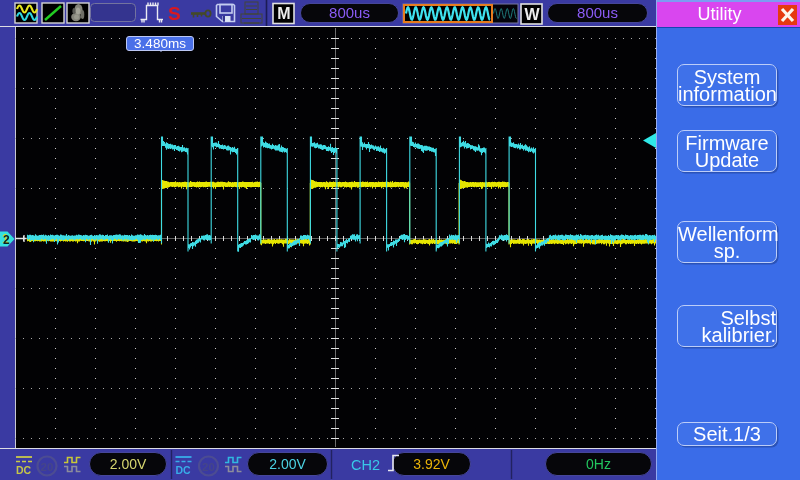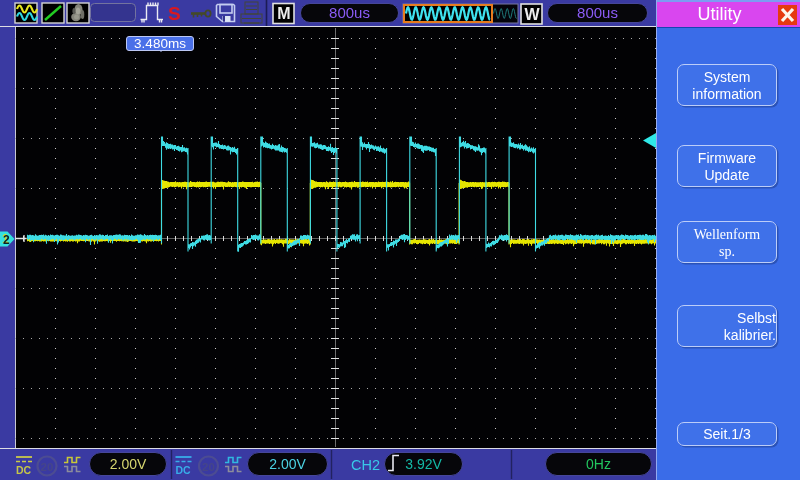--- a/index.html
+++ b/index.html
@@ -7,21 +7,21 @@
  color:#8b5cf6;font-size:14px;text-align:center;}
 #scope{position:absolute;left:16px;top:27px;width:640px;height:421px;background:#020204;}
 #lbord{position:absolute;left:15px;top:27px;width:1px;height:421px;background:#c8c8d4;}
 #topline{position:absolute;left:0;top:26px;width:656px;height:1px;background:#dcdce4;}
 #botline{position:absolute;left:0;top:448px;width:656px;height:1px;background:#dcdce4;}
 #sidebar{position:absolute;left:656px;top:0;width:143px;height:480px;background:#3a6ce8;border-left:1px solid #93aaf0;}
 #sbhead{position:absolute;left:0;top:0;width:144px;height:25px;background:#d946ef;
  border-top:2px solid #7d9bf2;border-bottom:1px solid #1745b2;color:#fff;font-size:18px;text-align:center;line-height:24px;text-indent:-19px;}
 #xbtn{position:absolute;right:4px;top:3px;width:19px;height:20px;background:#e63a10;}
 .sbtn{position:absolute;left:677px;width:98px;height:40px;background:#3f71e9;
- border:1px solid #bccdf8;border-radius:7px;color:#fff;font-size:14px;line-height:17px;
+ border:1px solid #bccdf8;border-radius:7px;color:#fff;font-size:20px;line-height:17px;
  text-align:center;box-shadow:1.5px 1.5px 0 #2a52b8;}
 .sbtn div{margin-top:4px;}
 #tag{position:absolute;left:126px;top:29px;width:66px;height:13px;background:#4a70e8;
  border:1px solid #bcc8f4;border-radius:3px;color:#fff;font-size:13.5px;line-height:13px;
  text-align:center;z-index:5;margin-top:7px;}
 svg{position:absolute;left:0;top:0;}
 .btxt{position:absolute;color:#ededed;font-size:14px;text-align:center;z-index:3;}
 </style></head><body>
 
 <div id="topline"></div>
@@ -135,31 +135,31 @@
   <div id="xbtn">
         <svg width="19" height="20">
           <path d="M4 4 L15 16 M15 4 L4 16" stroke="#fdf6ee" stroke-width="3.2"></path>
         </svg>
       </div>
  </div>
 </div>
 <div class="sbtn" style="top:64px;">
     <div>System<br>information</div>
   </div>
-<div class="sbtn" style="top:145px;">
+<div class="sbtn" style="top:130px;">
     <div>Firmware<br>Update</div>
   </div>
-<div class="sbtn" style="top:221px;font-family:Liberation Serif, serif;">
+<div class="sbtn" style="top:221px;">
     <div>Wellenform<br>sp.</div>
   </div>
 <div class="sbtn" style="top:305px;text-align:right;">
     <div>Selbst<br>kalibrier.</div>
   </div>
 <div class="sbtn" style="top:422px;height:22px;line-height:22px;">Seit.1/3</div>
 
 <div class="pill" style="left:89px;top:452px;width:76px;height:22px;line-height:22px;
  color:#d6d670;">2.00V</div>
 <div class="pill" style="left:247px;top:452px;width:79px;height:22px;line-height:22px;
  color:#4cd2e2;">2.00V</div>
-<div class="pill" style="left:384px;top:452px;width:77px;height:22px;line-height:22px;
- color:#14b8a6;">3.92V</div>
+<div class="pill" style="left:392px;top:452px;width:77px;height:22px;line-height:22px;
+ color:#eab308;">3.92V</div>
 <div class="pill" style="left:545px;top:452px;width:105px;height:22px;line-height:22px;
  color:#22c55e;">0Hz</div>
 
 </body></html>

